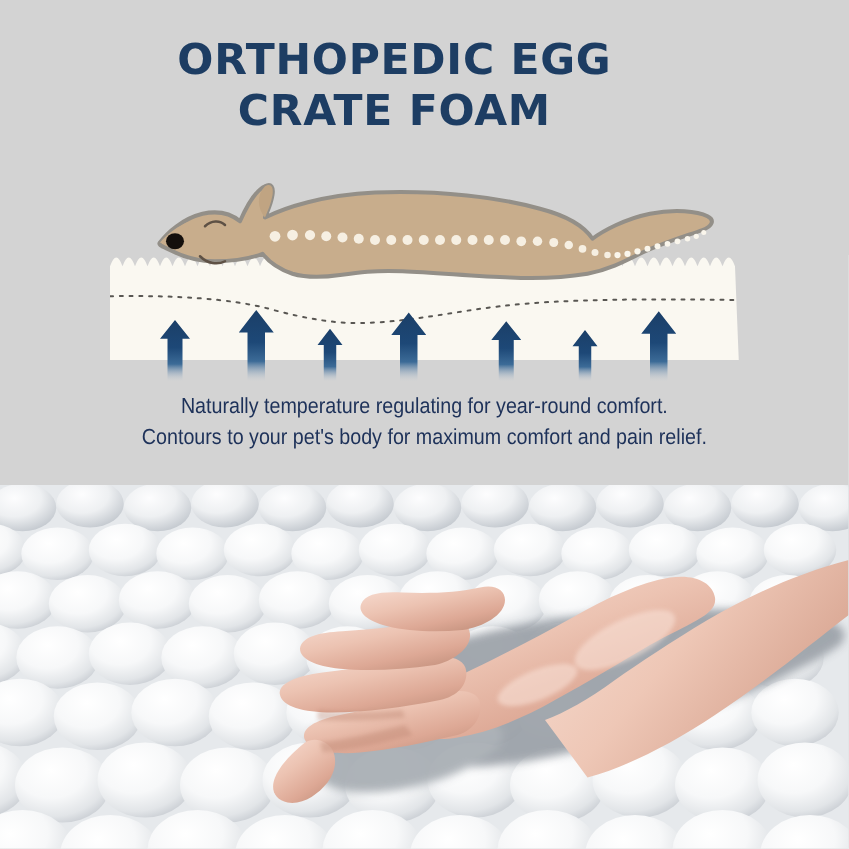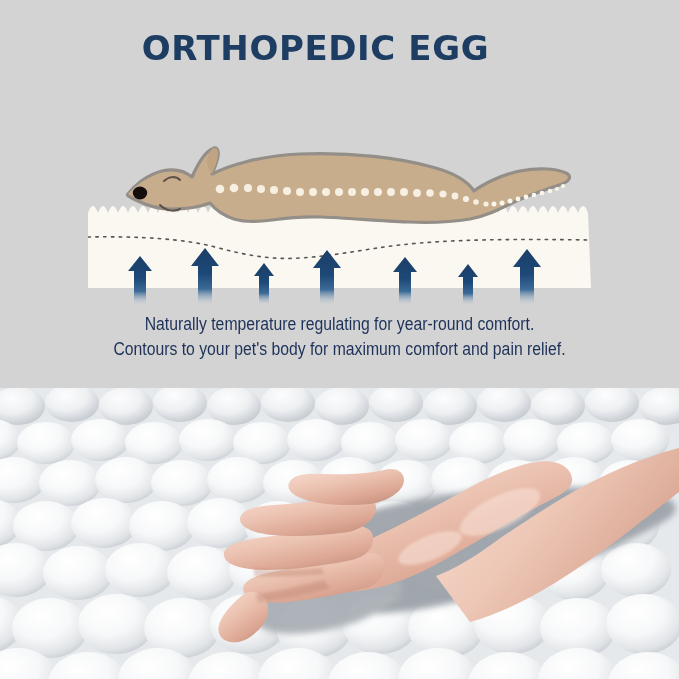--- a/index.html
+++ b/index.html
@@ -84,20 +84,21 @@
 </style>
 </head>
 <body>
 
 <div id="infographic">
 
   <div class="top-panel">
 
     <div class="headline">
       <span class="l1">ORTHOPEDIC EGG</span>
+      <span class="l2">CRATE FOAM</span>
     </div>
 
     <div class="illustration">
       <svg viewBox="0 0 679 180" width="679" height="180" xmlns="http://www.w3.org/2000/svg" aria-hidden="true">
         <defs>
           <linearGradient id="arrowGrad" x1="0" y1="0" x2="0" y2="1">
             <stop offset="0%" stop-color="#1b3f68"></stop>
             <stop offset="45%" stop-color="#1d4877"></stop>
             <stop offset="72%" stop-color="#3c6b97"></stop>
             <stop offset="100%" stop-color="#b9c6d4" stop-opacity="0"></stop>

